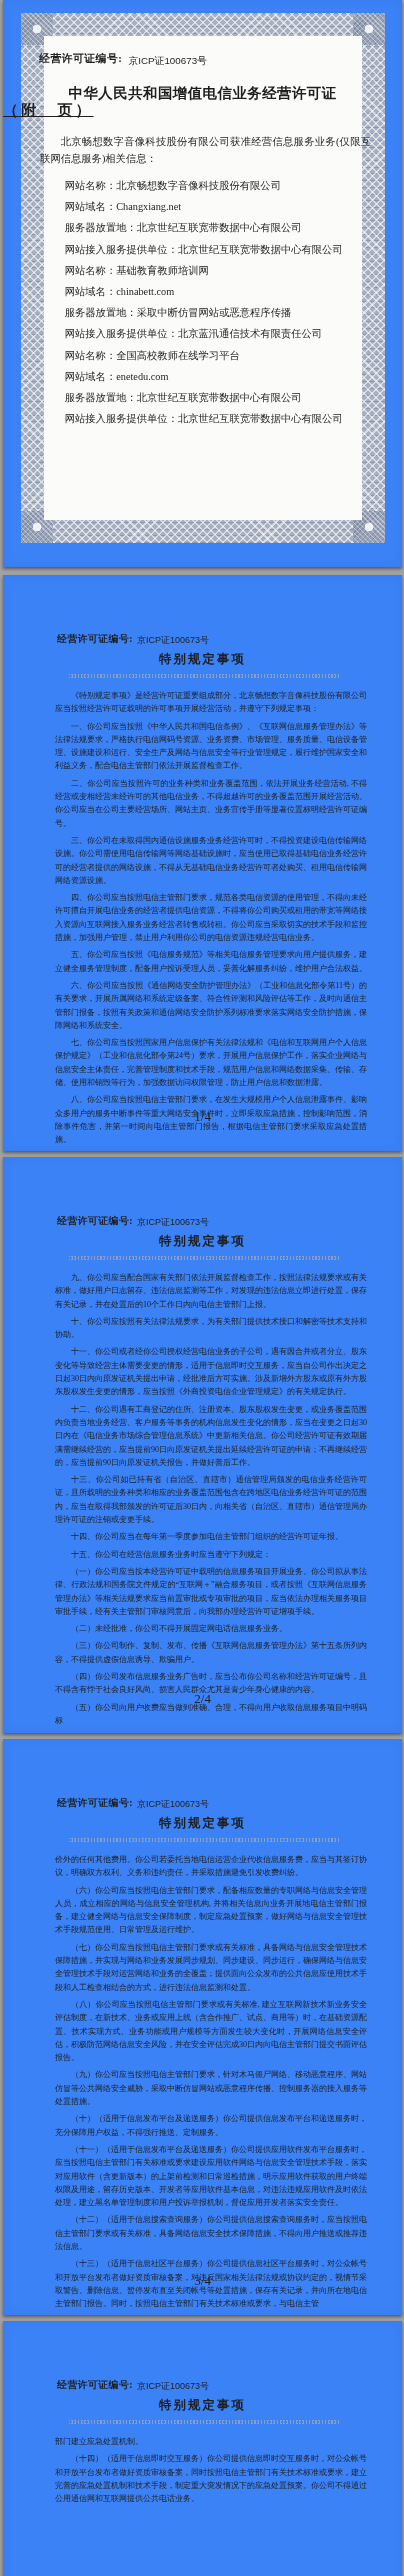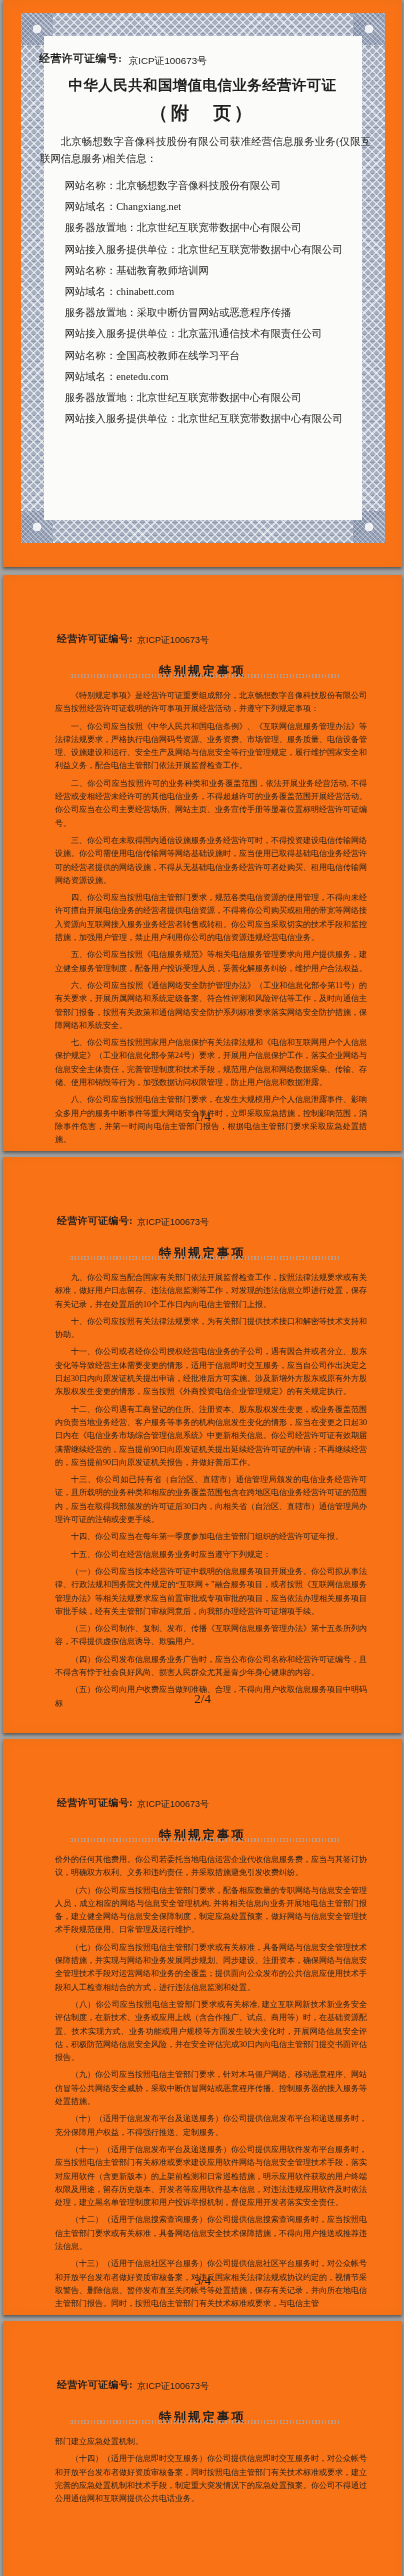--- a/index.html
+++ b/index.html
@@ -1,18 +1,18 @@
 <!DOCTYPE html>
 <html style="font-size:8.2px"><head>
 <meta charset="utf-8">
 <style>
   html,body{margin:0;padding:0;background:#a8a8a8;}
   #doc{position:relative;width:405px;height:2873px;background:#a2a2a2;overflow:hidden;
        font-family:"Liberation Serif","DejaVu Serif",serif;color:#1f1f1f;}
-  .page{position:absolute;left:3.1px;width:399px;background:#f97316;
+  .page{position:absolute;left:3.1px;width:399px;background:#3b82f6;
         box-shadow:0 2.1px 3.1px rgba(0,0,0,.45), inset 0 0 13px rgba(0,0,0,.04);}
   
   #p1{top:0;height:567px;}
   .cert-frame{position:absolute;top:13.4px;left:17.5px;right:17.5px;bottom:24px;
       background-color:#a7b0c1;
       background-image:
         repeating-linear-gradient(45deg, rgba(255,255,255,.55) 0 1.5px, rgba(255,255,255,0) 1.5px 5.7px),
         repeating-linear-gradient(-45deg, rgba(255,255,255,.55) 0 1.5px, rgba(255,255,255,0) 1.5px 5.7px),
         repeating-linear-gradient(0deg, rgba(80,94,124,.28) 0 1px, rgba(80,94,124,0) 1px 6.7px);}
   .cert-inner{position:absolute;top:23px;left:23px;right:23px;bottom:23px;background:#fbfbf9;}
@@ -22,35 +22,35 @@
         repeating-linear-gradient(45deg, rgba(255,255,255,.4) 0 1px, rgba(255,255,255,0) 1px 3.6px),
         repeating-linear-gradient(-45deg, rgba(70,84,114,.3) 0 1px, rgba(70,84,114,0) 1px 3.6px);}
   .corner.tl{top:0;left:0;} .corner.tr{top:0;right:0;}
   .corner.bl{bottom:0;left:0;} .corner.br{bottom:0;right:0;}
   .cover-content{position:absolute;top:0;left:0;right:0;bottom:0;}
   .cover-licrow{position:absolute;top:52px;left:36px;white-space:nowrap;}
   .cover-licrow .lbl{font-size:10.8px;font-weight:700;letter-spacing:0.5px;}
   .cover-licrow .val{font-size:9.8px;margin-left:6.2px;position:relative;top:1.5px;
       font-family:"Liberation Sans","DejaVu Sans",sans-serif;}
   .cover-title{position:absolute;top:76px;left:0;right:0;text-align:center;
-      font-size:14.4px;font-weight:700;letter-spacing:0.5px;margin:0;}
-  .cover-subtitle{position:absolute;top:101px;left:0;right:0;text-align:center;
-      font-size:18px;font-weight:700;letter-spacing:3.1px;margin:0;}
+      font-size:14.4px;font-weight:700;letter-spacing:0.5px;margin:8px;}
+  .cover-subtitle{position:absolute;top:101px;left:0;right:0;
+      font-size:15px;font-weight:700;letter-spacing:3.1px;margin:0;text-decoration:underline;}
   .cover-intro{position:absolute;top:133px;left:37px;width:331px;font-size:10.3px;
       line-height:17px;text-indent:2em;text-align:justify;margin:0;}
   .cover-info{position:absolute;top:174px;left:37px;width:331px;margin:4px;padding:0;list-style:none;}
   .cover-info p{margin:0 0 6.2px 0;font-size:10.3px;line-height:15px;text-indent:2em;text-align:justify;}
   
   .special{height:576px;}
   #p2{top:575px;} #p3{top:1157px;} #p4{top:1739px;} #p5{top:2321px;height:552px;}
   .lic-row{position:absolute;top:58px;left:54px;white-space:nowrap;}
   .lic-row .lbl{font-size:9.8px;font-weight:700;letter-spacing:0.5px;}
   .lic-row .val{font-size:9px;margin-left:4.1px;position:relative;top:1px;
       font-family:"Liberation Sans","DejaVu Sans",sans-serif;}
-  .sp-title{position:absolute;top:76px;left:0;right:0;text-align:center;margin:12px;
+  .sp-title{position:absolute;top:76px;left:0;right:0;text-align:center;margin:0;
       font-size:12.4px;font-weight:700;letter-spacing:2.1px;}
   .wavy{position:absolute;top:99px;left:66px;width:272px;height:4.1px;opacity:.75;
       background-image:
         repeating-linear-gradient(105deg, #a9a9a9 0 0.8px, rgba(0,0,0,0) 0.8px 3.1px),
         repeating-linear-gradient(75deg, #a9a9a9 0 0.8px, rgba(0,0,0,0) 0.8px 3.1px);}
   .body{position:absolute;top:110px;left:48px;width:320px;}
   .body p{margin:4px;font-size:8px;line-height:13.3px;text-align:justify;text-indent:2em;}
   .body p.cont{text-indent:0;}
   .pagenum{position:absolute;top:534px;left:0;right:0;text-align:center;font-size:13px;}
 </style>
@@ -119,37 +119,38 @@
     <div class="wavy"></div>
     <div class="body">
         <p>九、你公司应当配合国家有关部门依法开展监督检查工作，按照法律法规要求或有关标准，做好用户日志留存、违法信息监测等工作，对发现的违法信息立即进行处置，保存有关记录，并在处置后的10个工作日内向电信主管部门上报。</p>
         <p>十、你公司应按照有关法律法规要求，为有关部门提供技术接口和解密等技术支持和协助。</p>
         <p>十一、你公司或者经你公司授权经营电信业务的子公司，遇有因合并或者分立、股东变化等导致经营主体需要变更的情形，适用于信息即时交互服务，应当自公司作出决定之日起30日内向原发证机关提出申请，经批准后方可实施。涉及新增外方股东或原有外方股东股权发生变更的情形，应当按照《外商投资电信企业管理规定》的有关规定执行。</p>
         <p>十二、你公司遇有工商登记的住所、注册资本、股东股权发生变更，或业务覆盖范围内负责当地业务经营、客户服务等事务的机构信息发生变化的情形，应当在变更之日起30日内在《电信业务市场综合管理信息系统》中更新相关信息。你公司经营许可证有效期届满需继续经营的，应当提前90日向原发证机关提出延续经营许可证的申请；不再继续经营的，应当提前90日向原发证机关报告，并做好善后工作。</p>
         <p>十三、你公司如已持有省（自治区、直辖市）通信管理局颁发的电信业务经营许可证，且所载明的业务种类和相应的业务覆盖范围包含在跨地区电信业务经营许可证的范围内，应当在取得我部颁发的许可证后30日内，向相关省（自治区、直辖市）通信管理局办理许可证的注销或变更手续。</p>
         <p>十四、你公司应当在每年第一季度参加电信主管部门组织的经营许可证年报。</p>
         <p>十五、你公司在经营信息服务业务时应当遵守下列规定：</p>
         <p>（一）你公司应当按本经营许可证中载明的信息服务项目开展业务。你公司拟从事法律、行政法规和国务院文件规定的“互联网＋”融合服务项目，或者按照《互联网信息服务管理办法》等相关法规要求应当前置审批或专项审批的项目，应当依法办理相关服务项目审批手续，经有关主管部门审核同意后，向我部办理经营许可证增项手续。</p>
+        <p>（二）未经批准，你公司不得开展固定网电话信息服务业务。</p>
         <p>（三）你公司制作、复制、发布、传播《互联网信息服务管理办法》第十五条所列内容，不得提供虚假信息诱导、欺骗用户。</p>
         <p>（四）你公司发布信息服务业务广告时，应当公布你公司名称和经营许可证编号，且不得含有悖于社会良好风尚、损害人民群众尤其是青少年身心健康的内容。</p>
         <p>（五）你公司向用户收费应当做到准确、合理，不得向用户收取信息服务项目中明码标</p>
       </div>
     <div class="pagenum">2/4</div>
   </section>
 
   <section class="page special" id="p4">
     <div class="lic-row">
       <span class="lbl">经营许可证编号:</span><span class="val">京ICP证100673号</span>
     </div>
     <h2 class="sp-title">特别规定事项</h2>
     <div class="wavy"></div>
     <div class="body">
         <p class="cont">价外的任何其他费用。你公司若委托当地电信运营企业代收信息服务费，应当与其签订协议，明确双方权利、义务和违约责任，并采取措施避免引发收费纠纷。</p>
         <p>（六）你公司应当按照电信主管部门要求，配备相应数量的专职网络与信息安全管理人员，成立相应的网络与信息安全管理机构, 并将相关信息向业务开展地电信主管部门报备，建立健全网络与信息安全保障制度，制定应急处置预案，做好网络与信息安全管理技术手段规范使用、日常管理及运行维护。</p>
-        <p>（七）你公司应当按照电信主管部门要求或有关标准，具备网络与信息安全管理技术保障措施，并实现与网络和业务发展同步规划、同步建设、注册资本，确保网络与信息安全管理技术手段对运营网络和业务的全覆盖；提供面向公众发布的公共信息应使用技术手段和人工检查相结合的方式，进行违法信息监测和处置。</p>
+        <p>（七）你公司应当按照电信主管部门要求或有关标准，具备网络与信息安全管理技术保障措施，并实现与网络和业务发展同步规划、同步建设、同步运行，确保网络与信息安全管理技术手段对运营网络和业务的全覆盖；提供面向公众发布的公共信息应使用技术手段和人工检查相结合的方式，进行违法信息监测和处置。</p>
         <p>（八）你公司应当按照电信主管部门要求或有关标准, 建立互联网新技术新业务安全评估制度，在新技术、业务或应用上线（含合作推广、试点、商用等）时，在基础资源配置、技术实现方式、业务功能或用户规模等方面发生较大变化时，开展网络信息安全评估，积极防范网络信息安全风险，并在安全评估完成30日内向电信主管部门提交书面评估报告。</p>
         <p>（九）你公司应当按照电信主管部门要求，针对木马僵尸网络、移动恶意程序、网站仿冒等公共网络安全威胁，采取中断仿冒网站或恶意程序传播、控制服务器的接入服务等处置措施。</p>
         <p>（十）（适用于信息发布平台及递送服务）你公司提供信息发布平台和递送服务时，充分保障用户权益，不得强行推送、定制服务。</p>
         <p>（十一）（适用于信息发布平台及递送服务）你公司提供应用软件发布平台服务时，应当按照电信主管部门有关标准或要求建设应用软件网络与信息安全管理技术手段，落实对应用软件（含更新版本）的上架前检测和日常巡检措施，明示应用软件获取的用户终端权限及用途，留存历史版本、开发者等应用软件基本信息，对违法违规应用软件及时依法处理，建立黑名单管理制度和用户投诉举报机制，督促应用开发者落实安全责任。</p>
         <p>（十二）（适用于信息搜索查询服务）你公司提供信息搜索查询服务时，应当按照电信主管部门要求或有关标准，具备网络信息安全技术保障措施，不得向用户推送或推荐违法信息。</p>
         <p>（十三）（适用于信息社区平台服务）你公司提供信息社区平台服务时，对公众帐号和开放平台发布者做好资质审核备案，对违反国家相关法律法规或协议约定的，视情节采取警告、删除信息、暂停发布直至关闭帐号等处置措施，保存有关记录，并向所在地电信主管部门报告。同时，按照电信主管部门有关技术标准或要求，与电信主管</p>
       </div>
     <div class="pagenum">3/4</div>
   </section>
 

